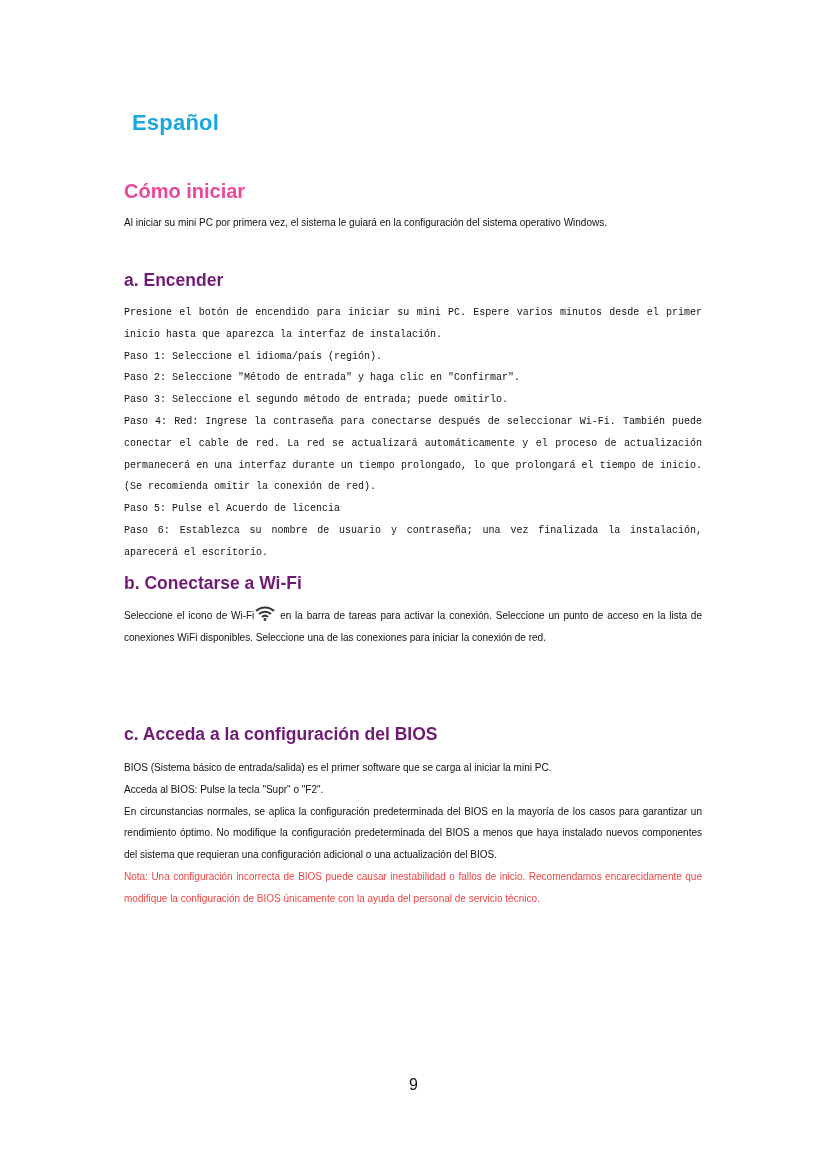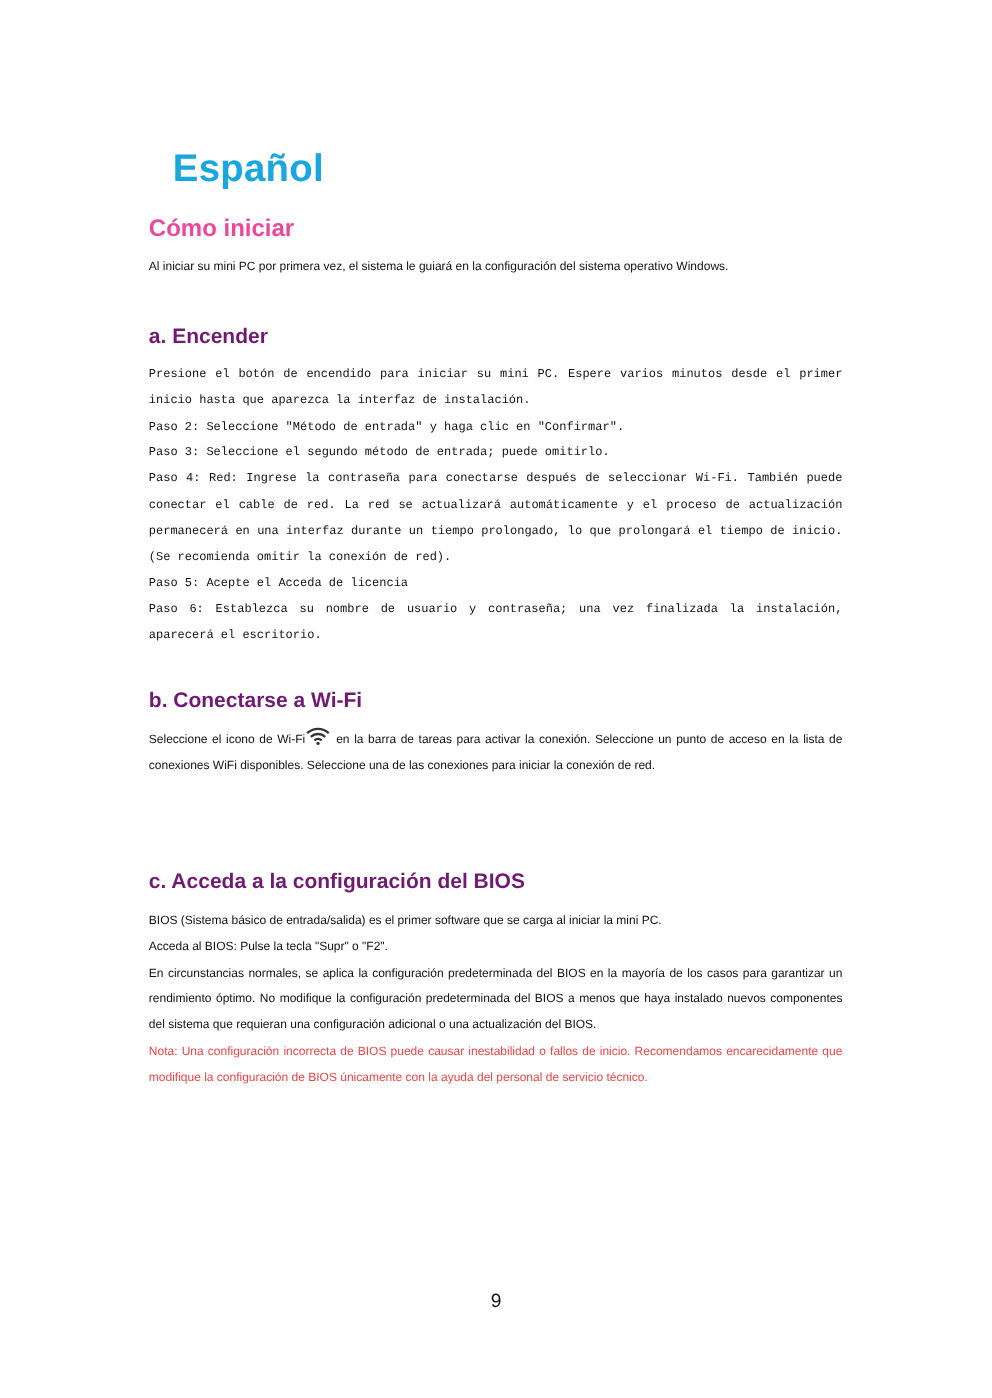--- a/index.html
+++ b/index.html
@@ -1,19 +1,19 @@
 <!DOCTYPE html>
 <html><head>
 <meta charset="utf-8">
 <style>
   html, body { margin: 0; padding: 0; background: #ffffff; }
   body { width: 827px; height: 1165px; position: relative; overflow: hidden;
          font-family: "Liberation Sans", "DejaVu Sans", sans-serif; color: #111; }
-  .lang-title { position: absolute; left: 128px; top: 106px; font-size: 32px; font-weight: bold;
-                color: #1aa7e0; margin: 16px; letter-spacing: 0.2px; }
+  .lang-title { position: absolute; left: 128px; top: 106px; font-size: 22px; font-weight: bold;
+                color: #1aa7e0; margin: 4px; letter-spacing: 0.2px; }
   .sec-title { position: absolute; left: 124px; top: 180px; font-size: 20px; font-weight: bold;
                color: #ec4899; margin: 0; }
   .sub-title { position: absolute; left: 124px; font-size: 17.5px; font-weight: bold; color: #701a75; margin: 0; }
   .para { position: absolute; left: 124px; width: 578px; font-size: 10px; line-height: 21.8px;
           margin: 0; text-align: justify; }
   .para p { margin: 0; }
   .red { color: #ef4444; }
   .wifi { display: inline-block; width: 22px; height: 16px; vertical-align: -2px; }
   .page-num { position: absolute; left: 0; width: 827px; top: 1076px; text-align: center; font-size: 16px; }
 </style>
@@ -25,24 +25,25 @@
 <h2 class="sec-title">Cómo iniciar</h2>
 
 <div class="para" style="top:212px;">
   <p>Al iniciar su mini PC por primera vez, el sistema le guiará en la configuración del sistema operativo Windows.</p>
 </div>
 
 <h3 class="sub-title" style="top:270px;">a. Encender</h3>
 
 <div class="para" style="top:302px;font-family:Liberation Mono, monospace;">
   <p>Presione el botón de encendido para iniciar su mini PC. Espere varios minutos desde el primer inicio hasta que aparezca la interfaz de instalación.</p>
+  <p>Paso 1: Seleccione el idioma/país (región).</p>
   <p>Paso 2: Seleccione "Método de entrada" y haga clic en "Confirmar".</p>
   <p>Paso 3: Seleccione el segundo método de entrada; puede omitirlo.</p>
   <p>Paso 4: Red: Ingrese la contraseña para conectarse después de seleccionar Wi-Fi. También puede conectar el cable de red. La red se actualizará automáticamente y el proceso de actualización permanecerá en una interfaz durante un tiempo prolongado, lo que prolongará el tiempo de inicio. (Se recomienda omitir la conexión de red).</p>
-  <p>Paso 5: Acepte el Acceda de licencia</p>
+  <p>Paso 5: Pulse el Acuerdo de licencia</p>
   <p>Paso 6: Establezca su nombre de usuario y contraseña; una vez finalizada la instalación, aparecerá el escritorio.</p>
 </div>
 
 <h3 class="sub-title" style="top:573px;">b. Conectarse a Wi-Fi</h3>
 
 <div class="para" style="top:605px;">
   <p><span>Seleccione el icono de Wi-Fi</span><span class="wifi"><svg width="22" height="16" viewBox="0 0 22 16">
           <path d="M2 6 A13 13 0 0 1 20 6" stroke="#333" stroke-width="2" fill="none"></path>
           <path d="M5 9 A9 9 0 0 1 17 9" stroke="#333" stroke-width="2" fill="none"></path>
           <path d="M8 12 A4.5 4.5 0 0 1 14 12" stroke="#333" stroke-width="2" fill="none"></path>

